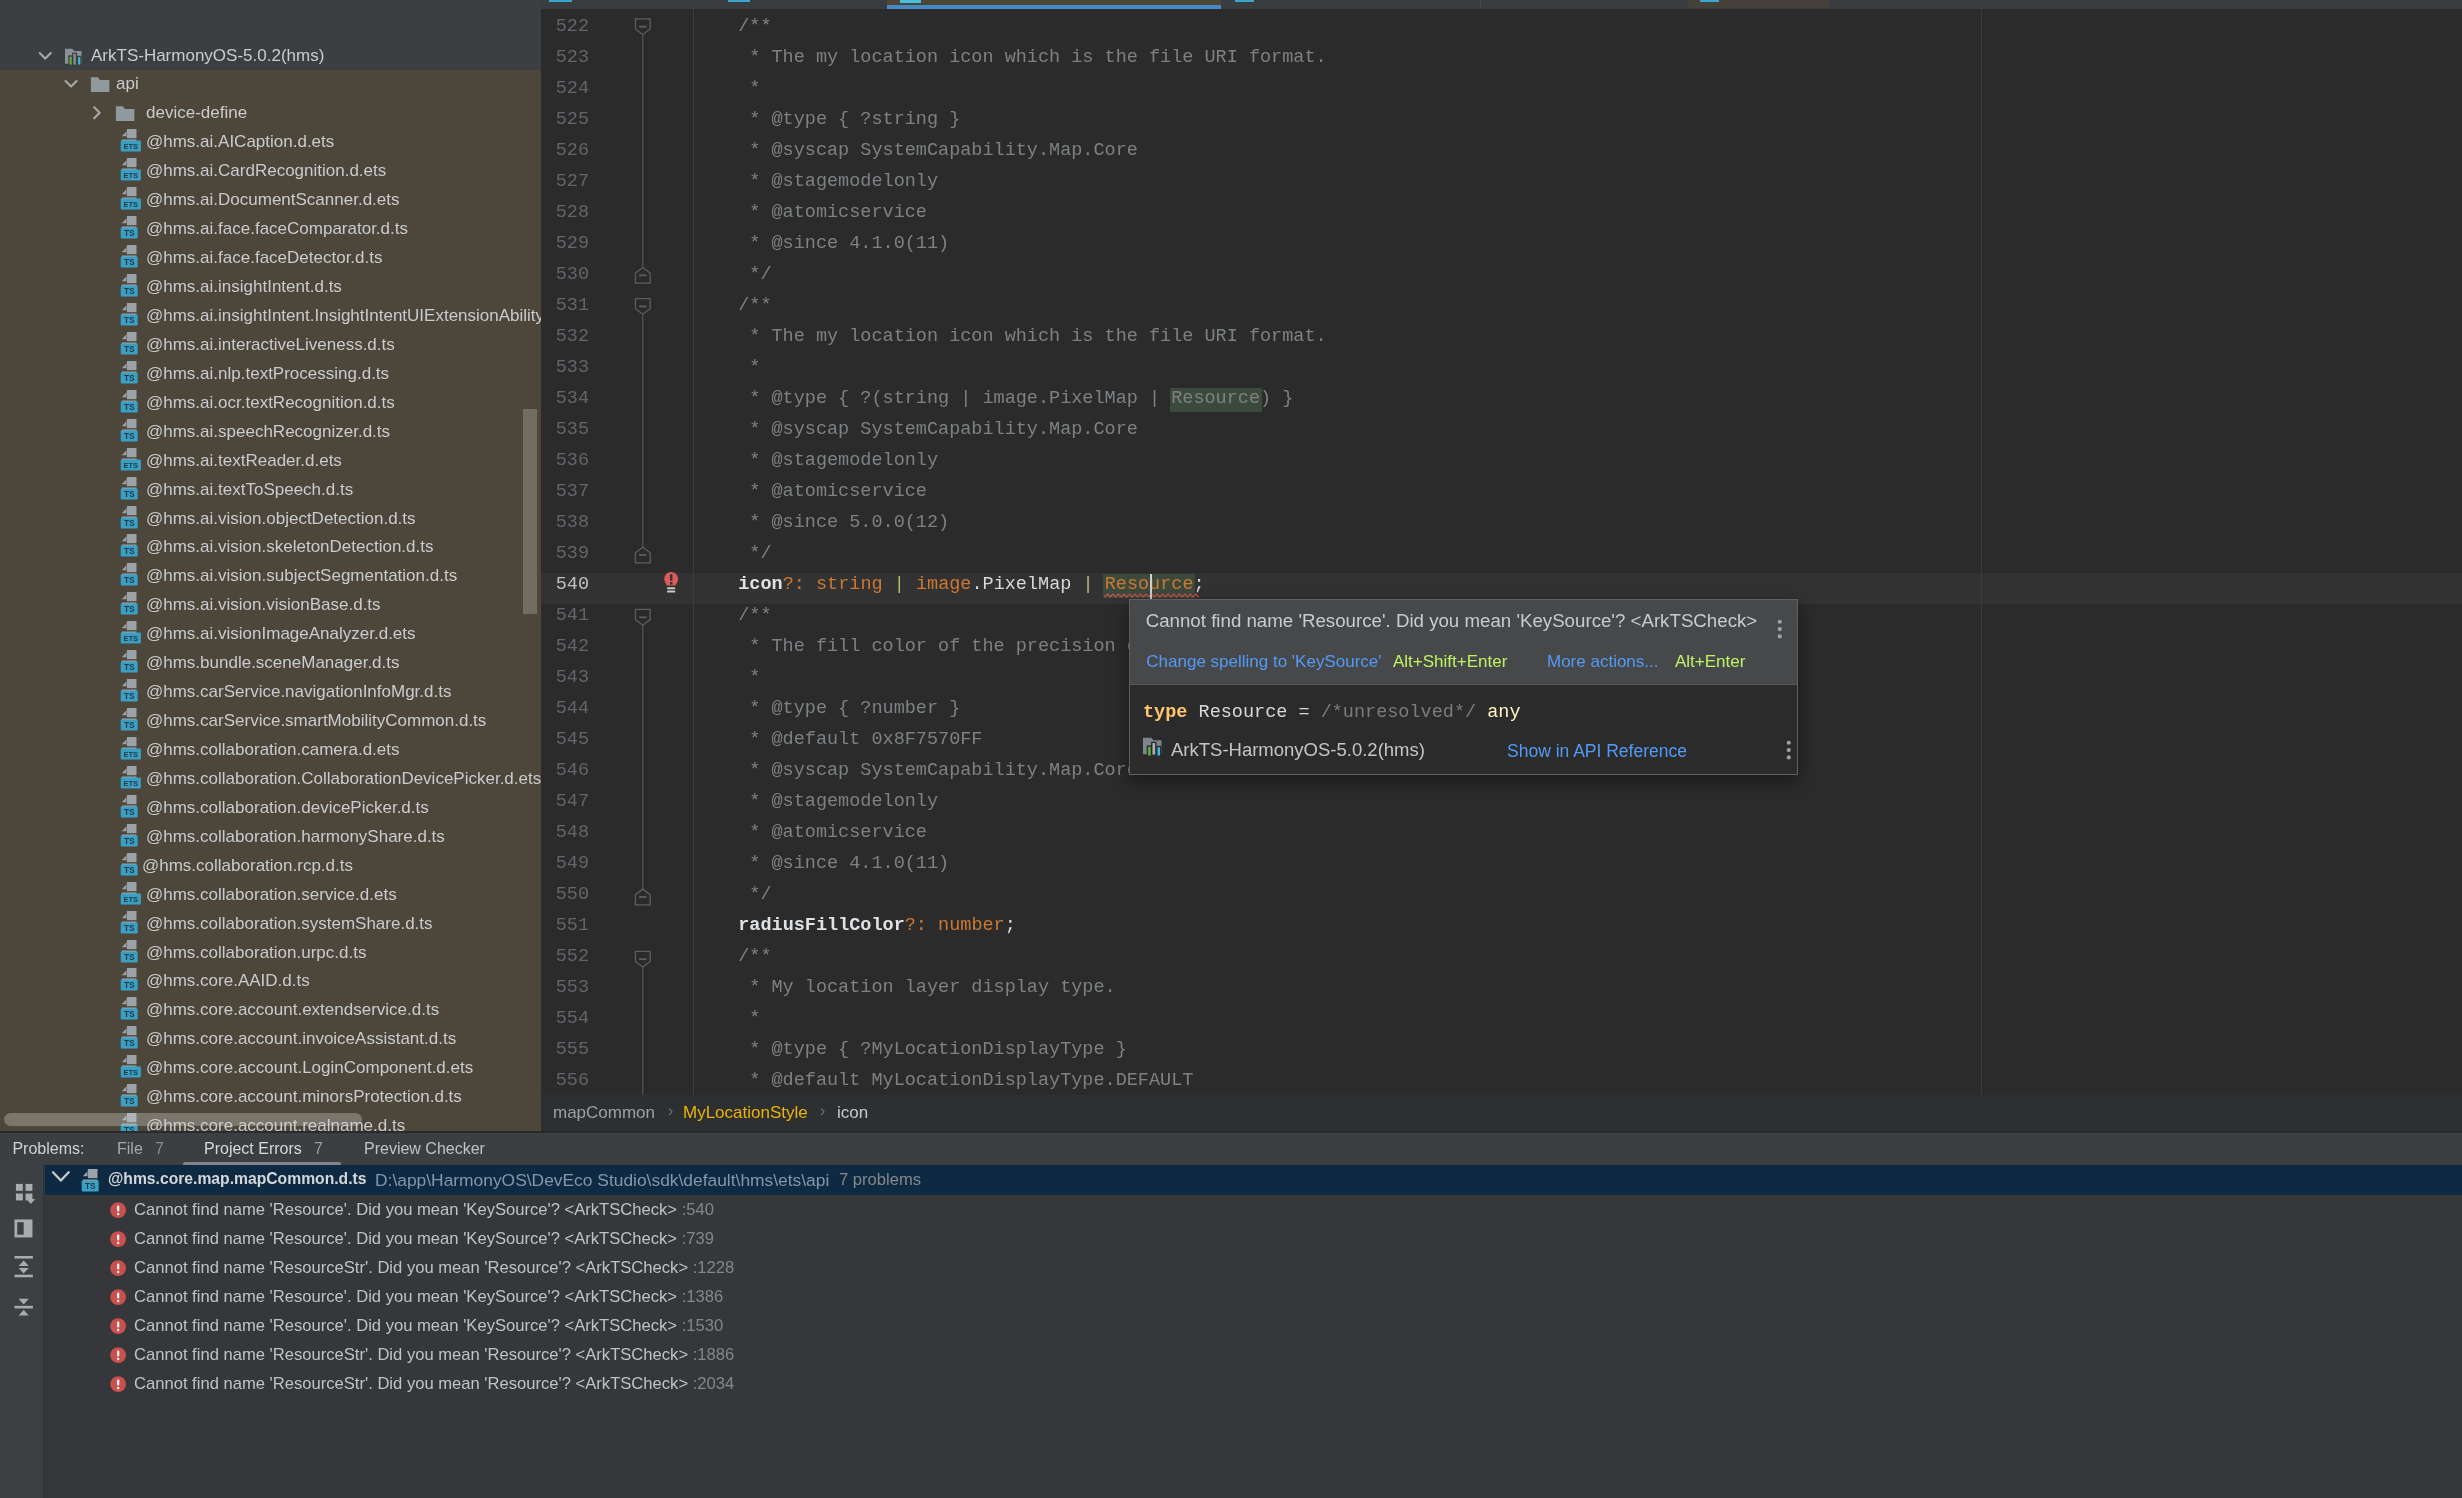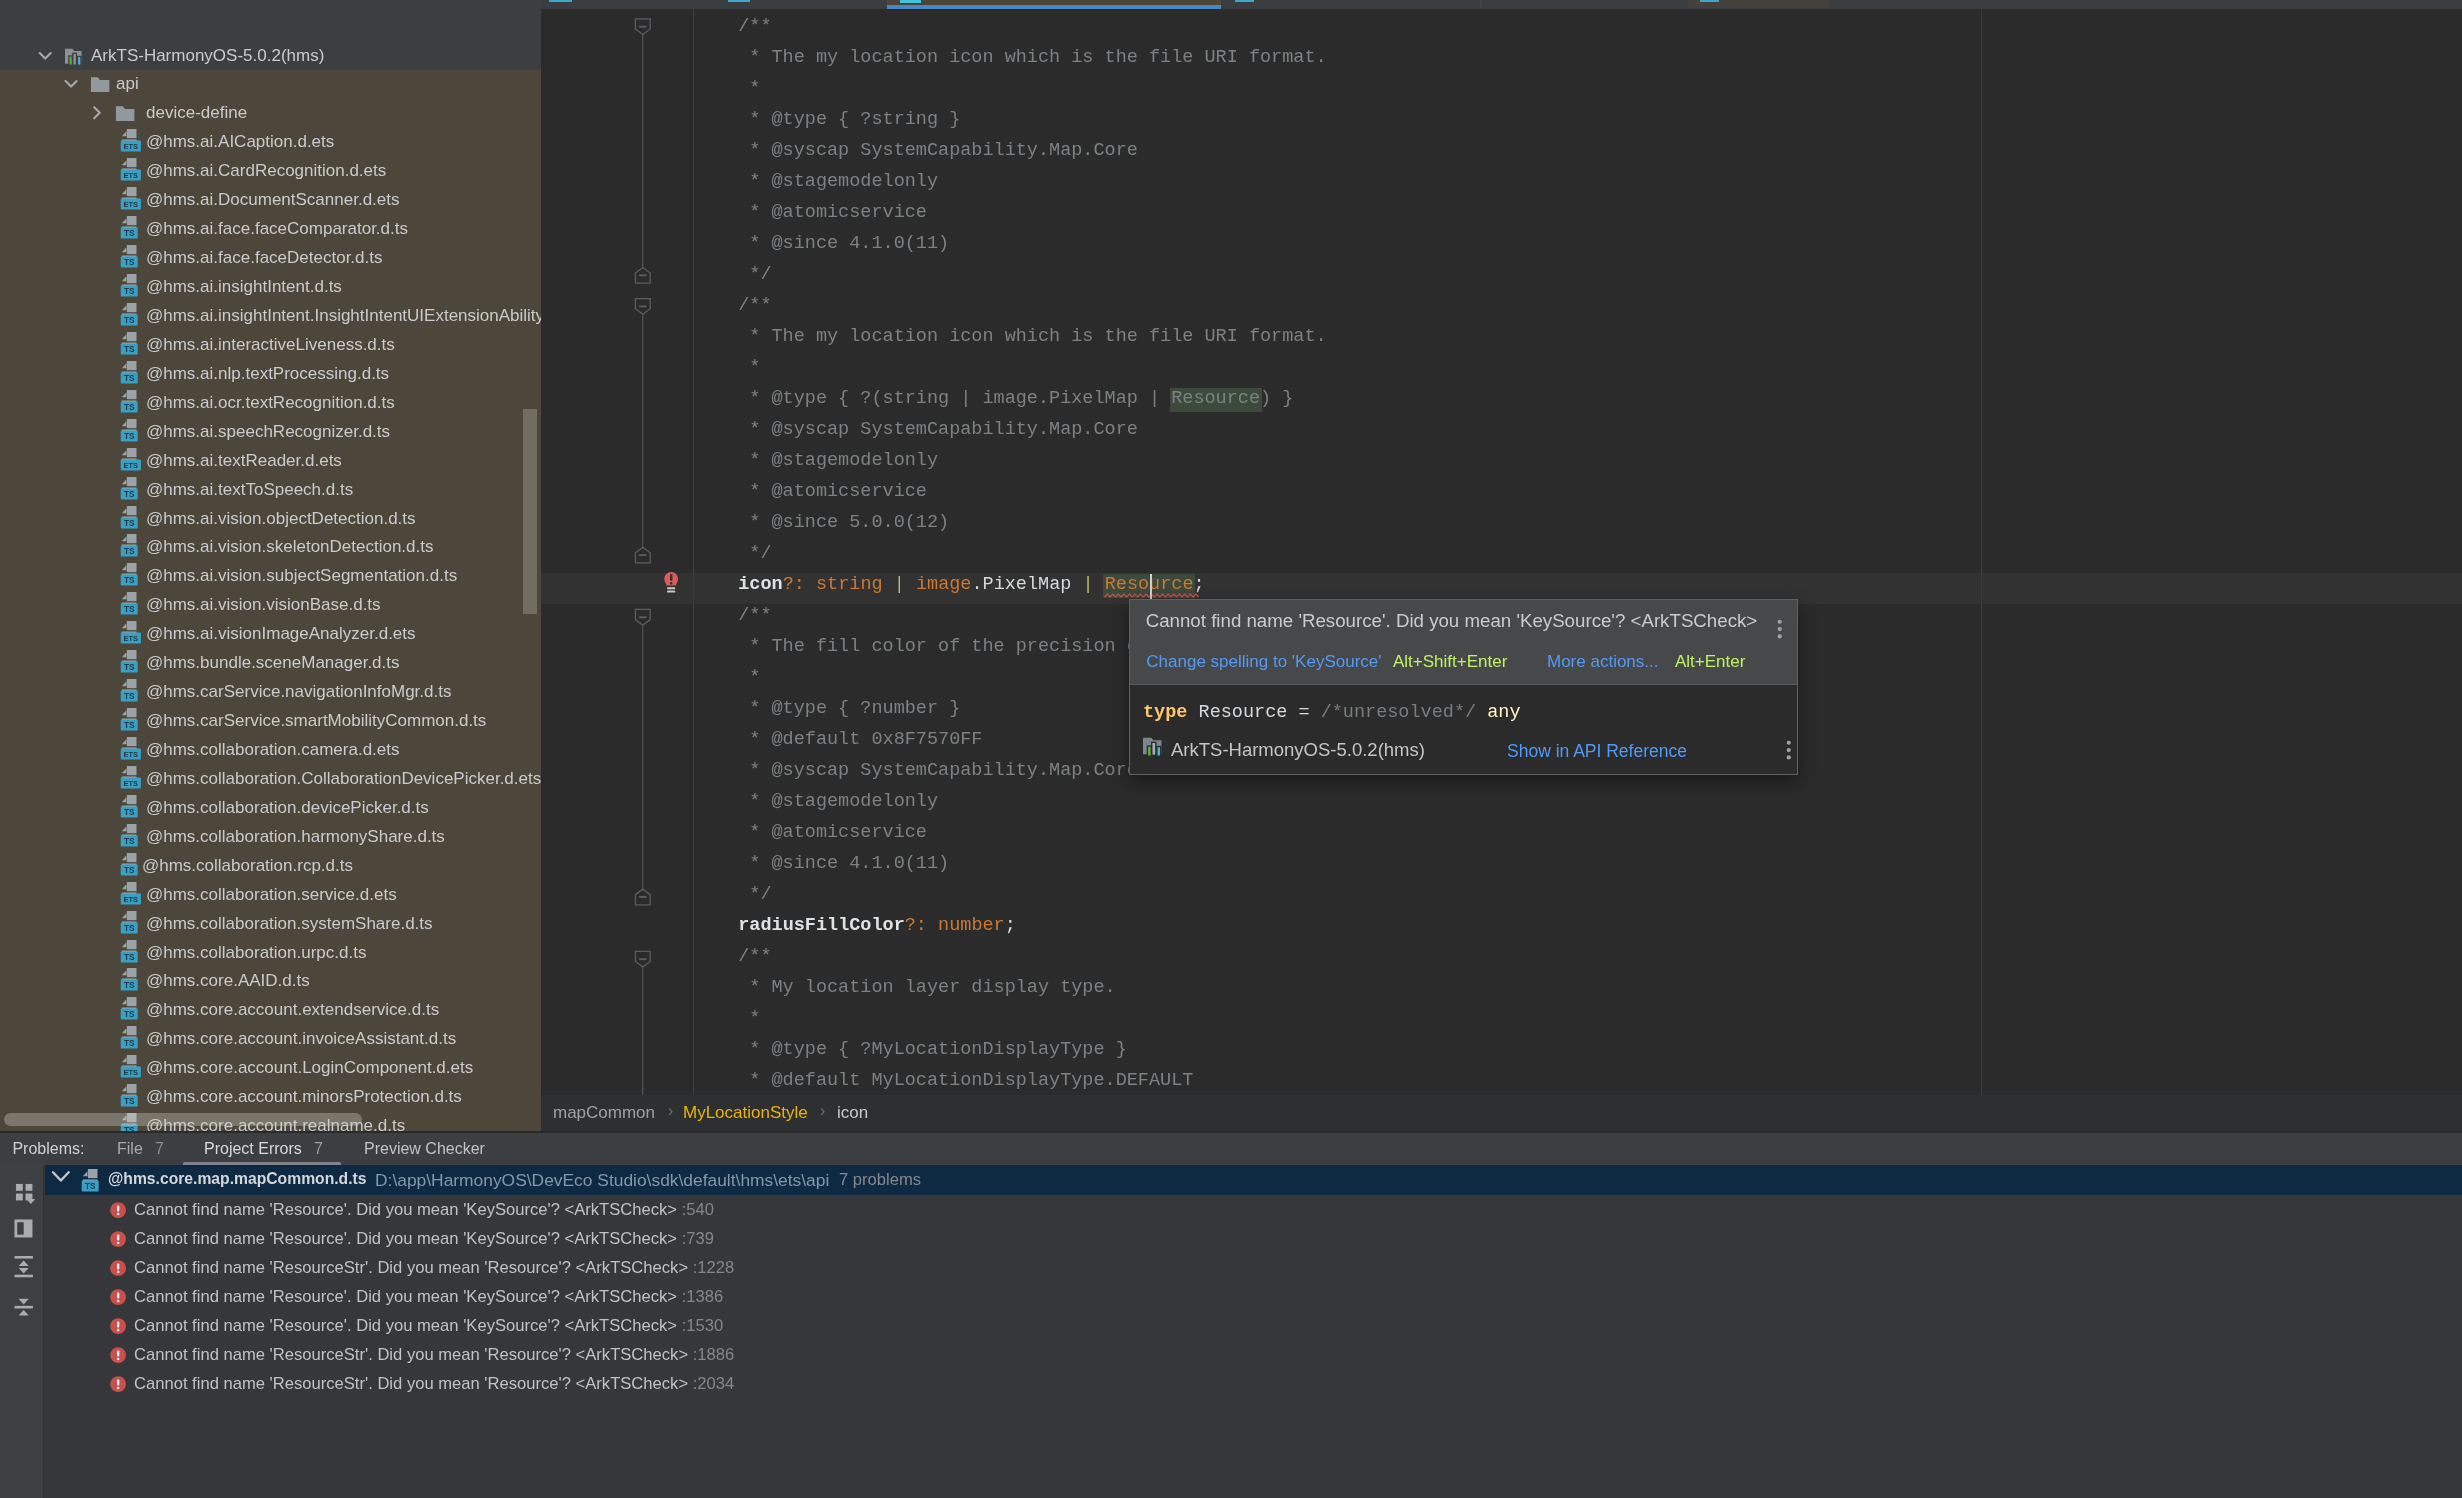--- a/index.html
+++ b/index.html
@@ -449,20 +449,55 @@
   <div class="abs" style="left:1159px;top:0;width:19.4px;height:2.4px;background:#3ba7cd"></div>
   <div class="abs" style="left:939px;top:0;width:0.9px;height:8.3px;background:#45484a"></div>
 </div>
 
 <div id="editor">
   <div id="caretline"></div>
   <div id="gutsep"></div>
   <div id="wrapguide"></div>
   <div class="hlg" style="left:629px;top:379px;width:92px;height:24px"></div>
   <div class="hlg" style="left:562px;top:565px;width:92px;height:24px"></div>
+  <pre id="nums">522
+523
+524
+525
+526
+527
+528
+529
+530
+531
+532
+533
+534
+535
+536
+537
+538
+539
+<span class="cur">540</span>
+541
+542
+543
+544
+545
+546
+547
+548
+549
+550
+551
+552
+553
+554
+555
+556</pre>
   <pre id="code"><span class="cm">  /**</span>
 <span class="cm">   * The my location icon which is the file URI format.</span>
 <span class="cm">   *</span>
 <span class="cm">   * @type { ?string }</span>
 <span class="cm">   * @syscap SystemCapability.Map.Core</span>
 <span class="cm">   * @stagemodelonly</span>
 <span class="cm">   * @atomicservice</span>
 <span class="cm">   * @since 4.1.0(11)</span>
 <span class="cm">   */</span>
 <span class="cm">  /**</span>

